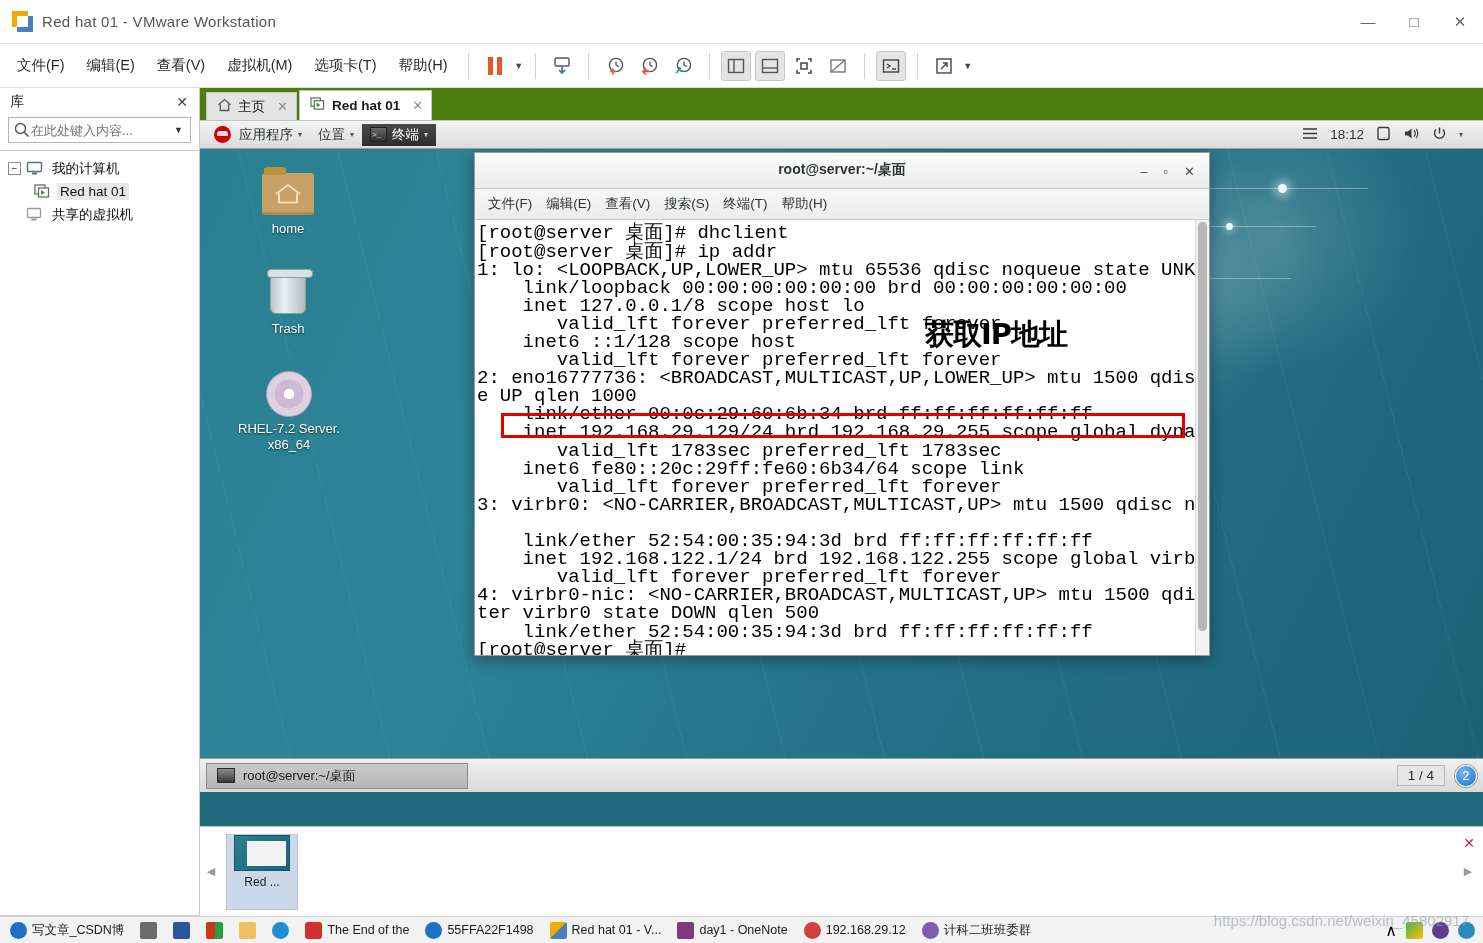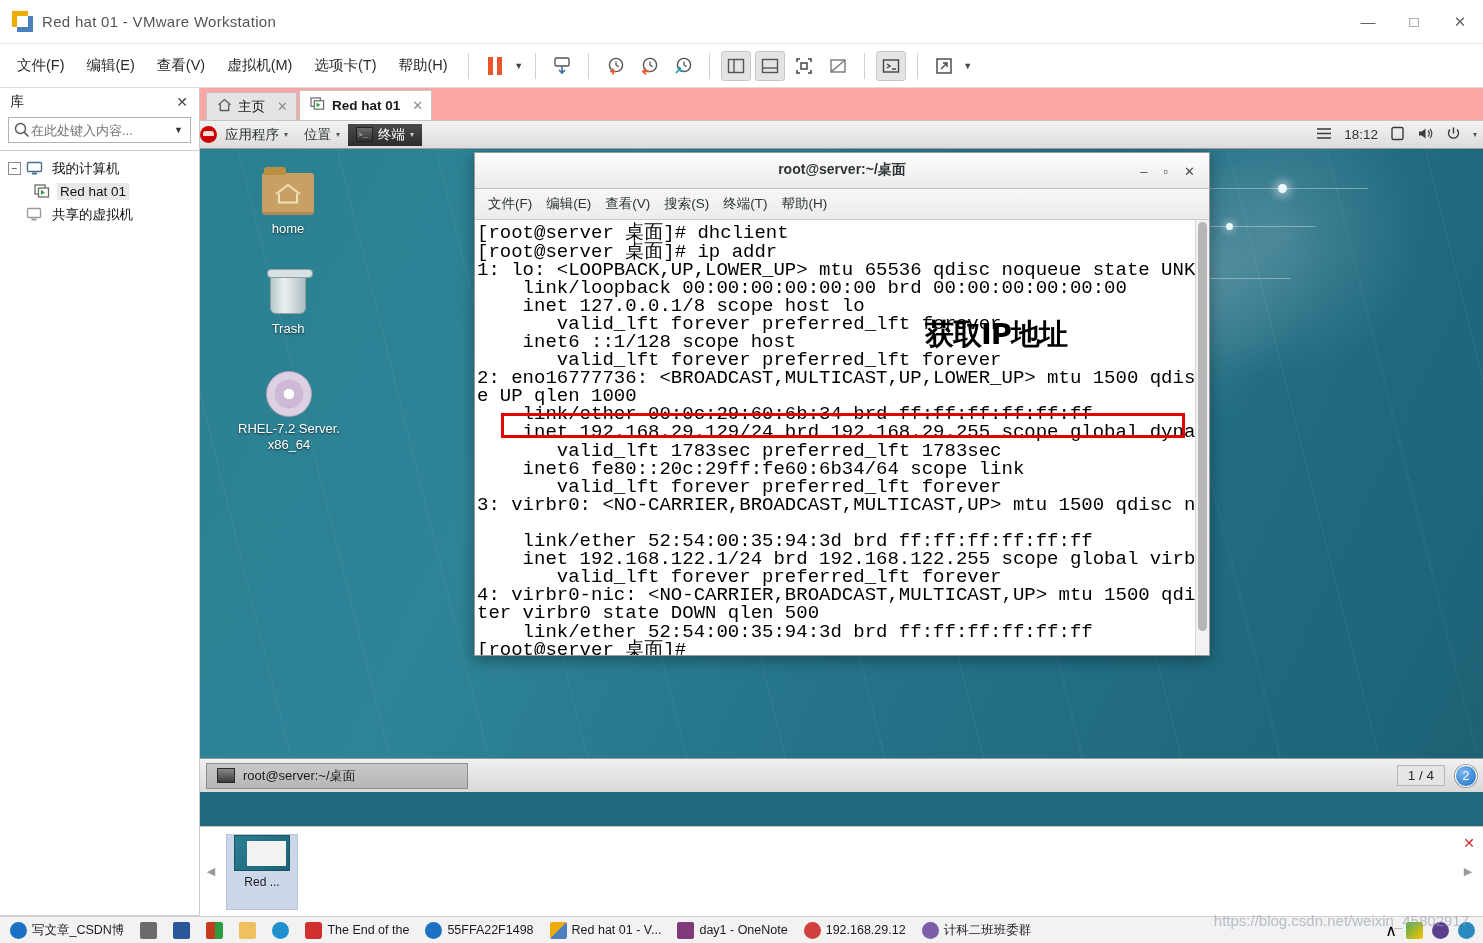--- a/index.html
+++ b/index.html
@@ -47,31 +47,31 @@
   .sb-tree { flex: 1 1 auto; border: 1px solid #ccc; border-left: 0; border-right: 0; padding-top: 6px; overflow: hidden; }
   .tree-row { display: flex; align-items: center; height: 23px; font-size: 13.5px; color: #111; padding-left: 8px; }
   .tree-row.lvl2 { padding-left: 34px; }
   .tree-row .exp { width: 13px; height: 13px; border: 1px solid #8a8a8a; font-size: 10px; line-height: 11px; text-align: center; color: #333; margin-right: 5px; flex: 0 0 auto; background: #fff; }
   .tree-row .ico { width: 17px; height: 15px; margin-right: 6px; flex: 0 0 auto; }
   .tree-row.selected .lbl { background: #e8e8e8; }
   .tree-row .lbl { padding: 1px 3px; }
 
   
   .content { flex: 1 1 auto; display: flex; flex-direction: column; min-width: 0; background: #f0f0f0; }
-  .tabstrip { height: 32px; display: flex; align-items: flex-end; background: #fca5a5; padding-left: 6px; }
+  .tabstrip { height: 32px; display: flex; align-items: flex-end; background: #4d7c0f; padding-left: 6px; }
   .tab { height: 28px; display: flex; align-items: center; gap: 6px; padding: 0 8px 0 10px; font-size: 13.5px; color: #1a1a1a;
          border: 1px solid #c4c4c4; border-bottom: none; background: #e4e4e4; margin-right: 2px; }
   .tab.active { background: #fff; height: 30px; font-weight: bold; }
   .tab .x { font-size: 13px; color: #8c8c8c; margin-left: 6px; }
 
   
   .vmscreen { flex: 1 1 auto; background: #1f6b7d; position: relative; overflow: hidden; border-top: 1px solid #c4c4c4; }
 
   
-  .gnome-panel { height: 28px; background: linear-gradient(#f3f3f3, #dcdcdc); border-bottom: 1px solid #9a9a9a; display: flex; align-items: center; padding: 0 0; font-size: 13.5px; color: #2e3436; }
+  .gnome-panel { height: 28px; background: linear-gradient(#f3f3f3, #dcdcdc); border-bottom: 1px solid #9a9a9a; display: flex; align-items: center; padding: 0 14px; font-size: 13.5px; color: #2e3436; }
   .gp-item { display: flex; align-items: center; gap: 5px; padding: 2px 8px; }
   .gp-item.active { background: linear-gradient(#4a4a4a, #2d2d2d); color: #fff; }
   .gp-caret { font-size: 8px; color: #555; }
   .gp-right { margin-left: auto; display: flex; align-items: center; gap: 12px; padding-right: 6px; }
   .rh-logo { width: 17px; height: 17px; border-radius: 50%; background: #cc0000; position: relative; }
   .rh-logo::after { content:""; position:absolute; left:3px; top:5px; width:11px; height:5px; background:#fff; border-radius: 3px 3px 0 0; opacity:.85; }
   .term-mini { width: 17px; height: 15px; background: linear-gradient(#6b6b6b,#303030); border: 1px solid #222; font-size: 8px; color: #ddd; font-family: "Liberation Mono", monospace; line-height: 13px; padding-left: 1px; }
 
   
   .desktop {

